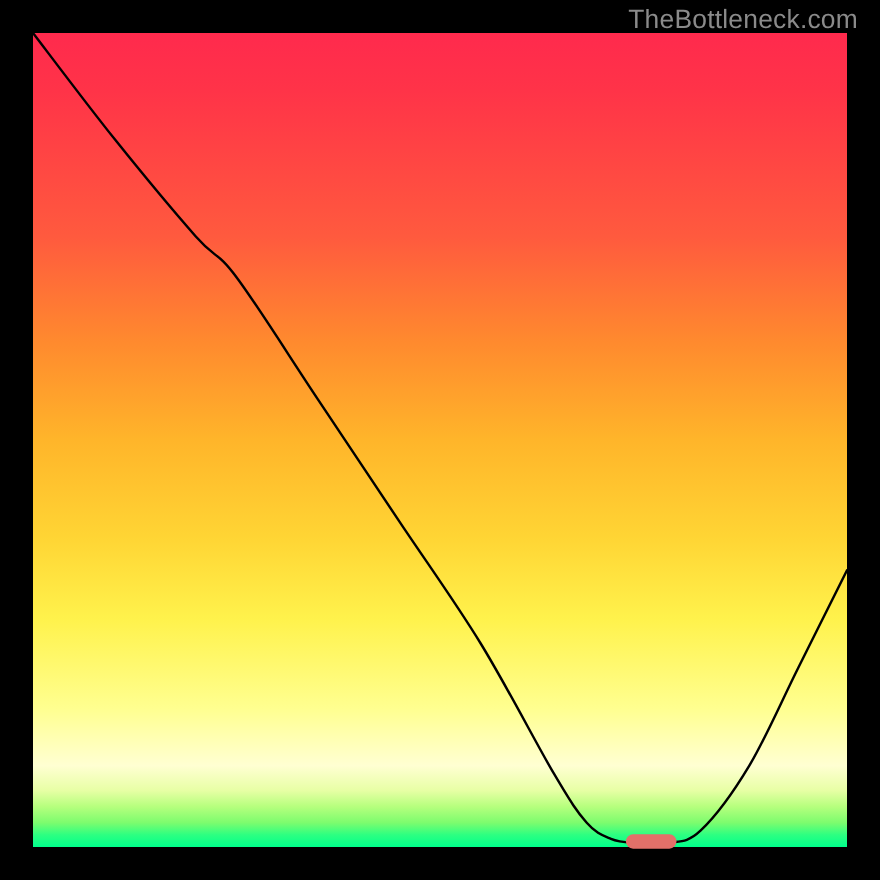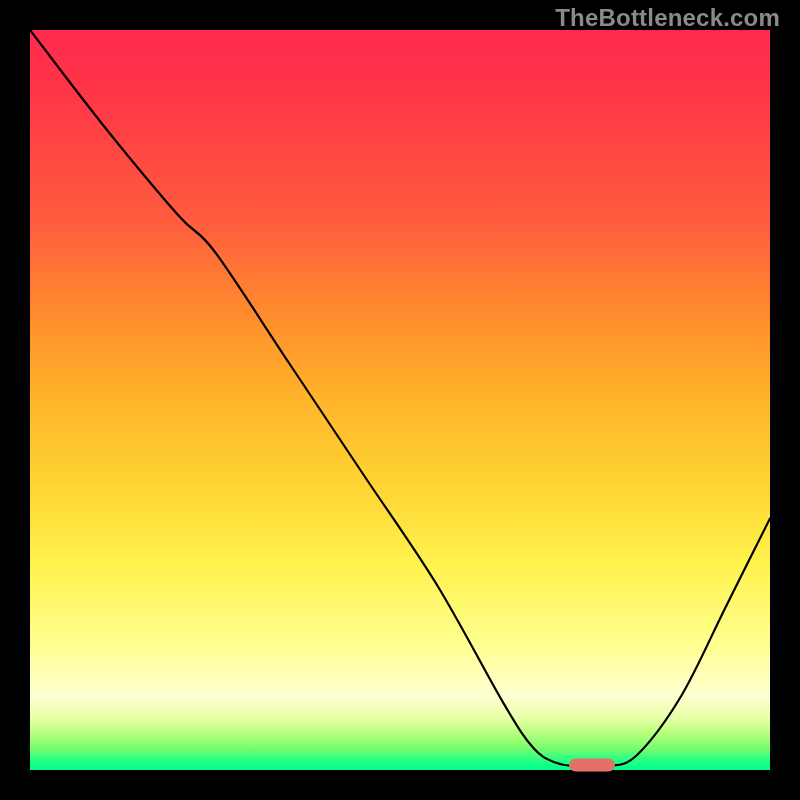--- a/index.html
+++ b/index.html
@@ -17,21 +17,21 @@
     width: 800px;
     height: 800px;
     background: #000;
   }
   .watermark {
     position: absolute;
     top: 4px;
     right: 20px;
     font-family: Arial, Helvetica, sans-serif;
     font-size: 24px;
-    font-weight: 700;
+    font-weight: 400;
     color: #8a8a8a;
     letter-spacing: 0.2px;
   }
   .plot {
     position: absolute;
     top: 30px;
     left: 30px;
     width: 740px;
     height: 740px;
   }

